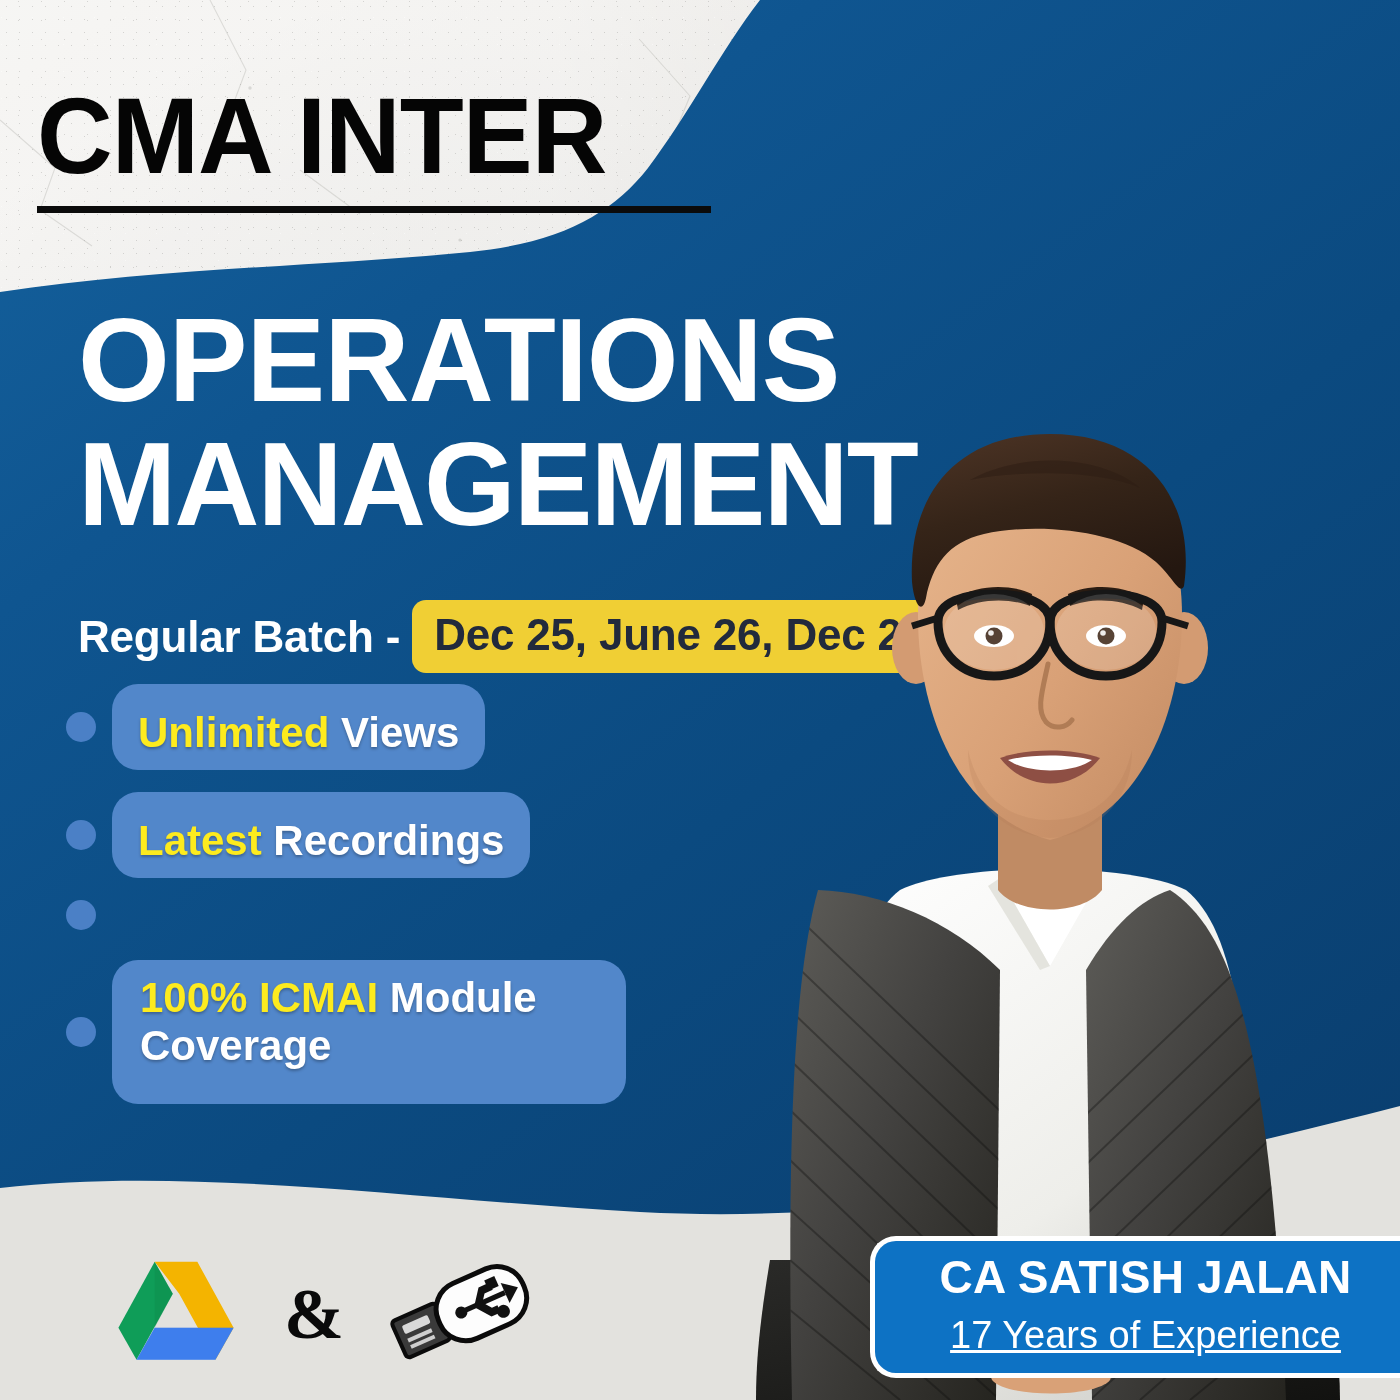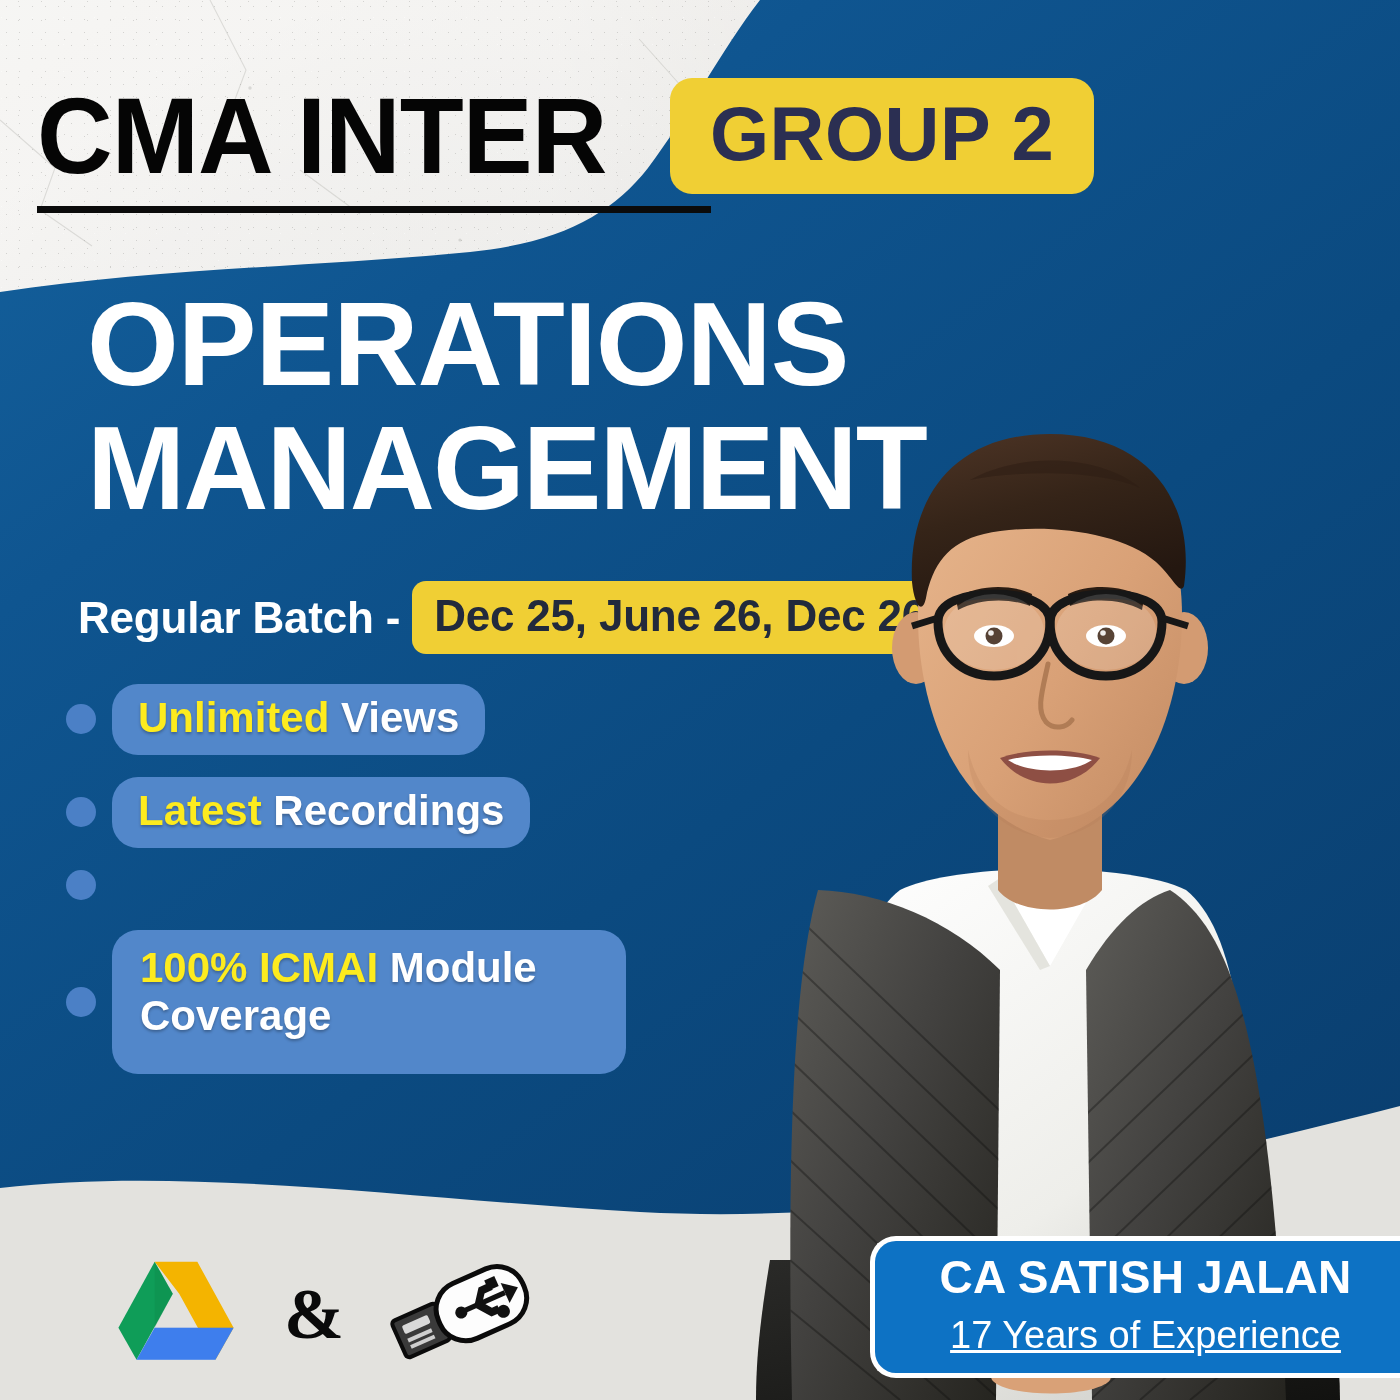--- a/index.html
+++ b/index.html
@@ -66,34 +66,33 @@
     font-size:76px; font-weight:900; line-height:1;
     color:#2b2f52; letter-spacing:.5px; white-space:nowrap;
   }
   .title-rule {
     position:absolute; left:37px; top:206px;
     width:674px; height:7px; background:#0b0b0b;
   }
 
   
   .headline {
-    position:absolute; left:78px; top:284px;
+    position:absolute; left:78px; top:300px;
     width:960px;
-    margin-left:9px;
   }
   .headline-line {
     font-size:118px; font-weight:900; line-height:1.02;
     color:#ffffff; letter-spacing:-1px; white-space:nowrap;
     font-family:"Liberation Sans", sans-serif;
   }
   .headline-line.l2 { margin-top:4px; letter-spacing:-2px; }
 
   
   .batchrow {
-    position:absolute; left:78px; top:581px;
+    position:absolute; left:78px; top:600px;
     display:flex; align-items:center;
   }
   .batch-label {
     font-size:44px; font-weight:800; color:#ffffff;
     white-space:nowrap; letter-spacing:-.2px;
   }
   .batch-pill {
     margin-left:12px;
     background:#f0cf34; border-radius:14px;
     padding:10px 22px 13px 22px;
@@ -114,21 +113,21 @@
   }
   .feature-row:last-child { margin-bottom:0; }
   .bullet-dot {
     width:30px; height:30px; border-radius:50%;
     background:#4b80c6; flex:0 0 auto;
     margin-right:16px;
   }
   .feature-pill {
     background:#5287ca;
     border-radius:26px;
-    padding:10px 26px 13px 26px;
+    padding:25px 26px 13px 26px;
   }
   .feature-pill.wide { padding:14px 28px 34px 28px; }
   .feature-text {
     font-size:42px; font-weight:800; line-height:1.14;
     color:#ffffff; white-space:nowrap;
     text-shadow:0 2px 3px rgba(0,0,0,.28);
   }
   .feature-text .hl { color:#fdeb1e; }
   .feature-text.two-line { white-space:normal; text-align:center; max-width:420px; }
 
@@ -227,23 +226,20 @@
         L 0 1188
         C 190 1166, 420 1200, 640 1212
         C 880 1225, 1120 1178, 1400 1106
         L 1400 1400
         Z"></path>
     </svg>
   </div>
 
   <div class="header">
     <div class="brand-title">CMA INTER</div>
-    <div class="group-badge">
-      <span class="group-badge-text">GROUP 2</span>
-    </div>
   </div>
   <div class="title-rule"></div>
 
   <div class="headline">
     <div class="headline-line l1">OPERATIONS</div>
     <div class="headline-line l2">MANAGEMENT</div>
   </div>
 
   <div class="batchrow">
     <span class="batch-label">Regular Batch -</span>

